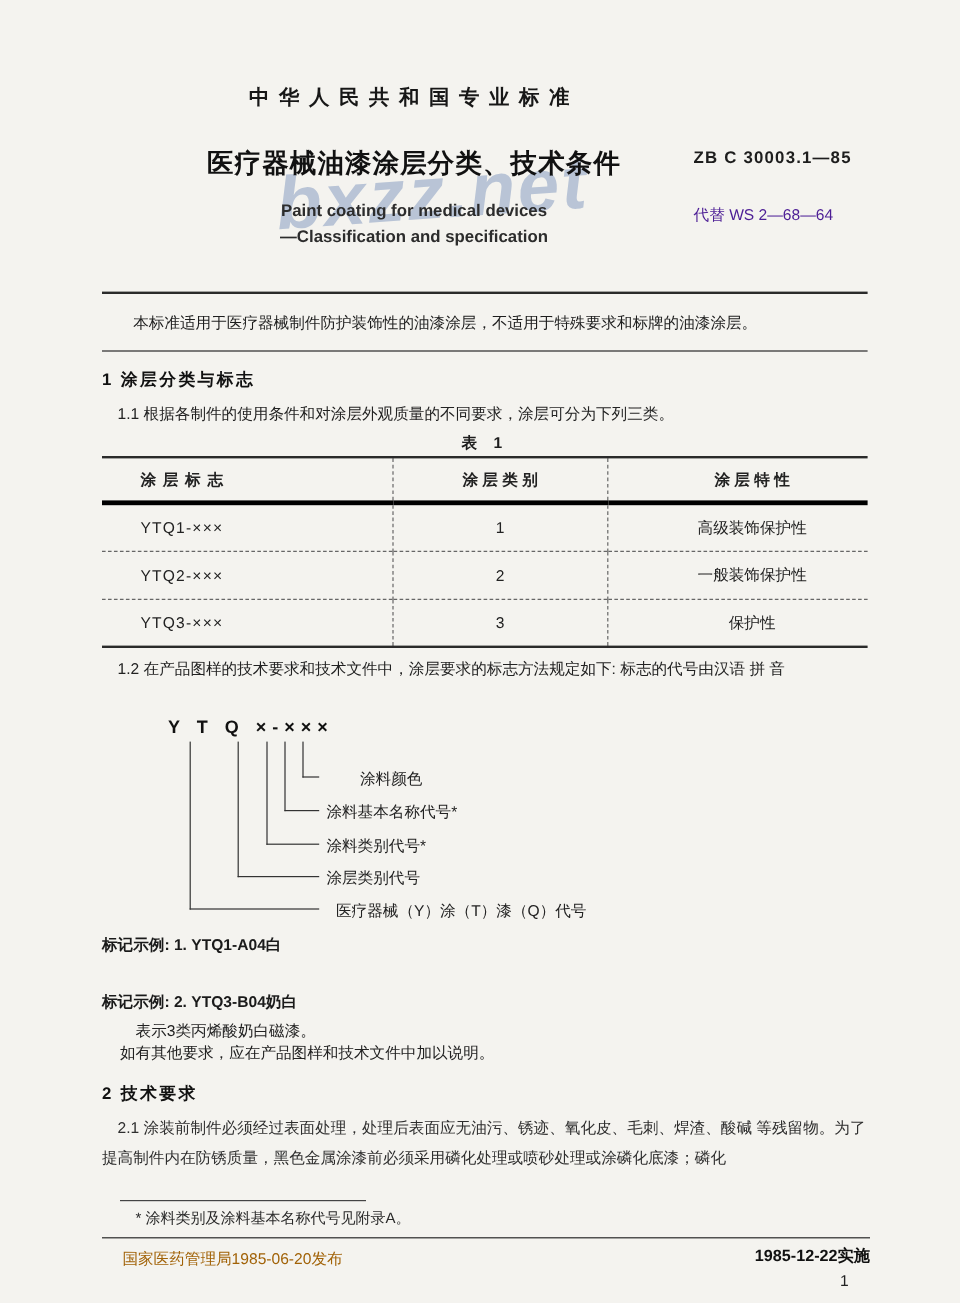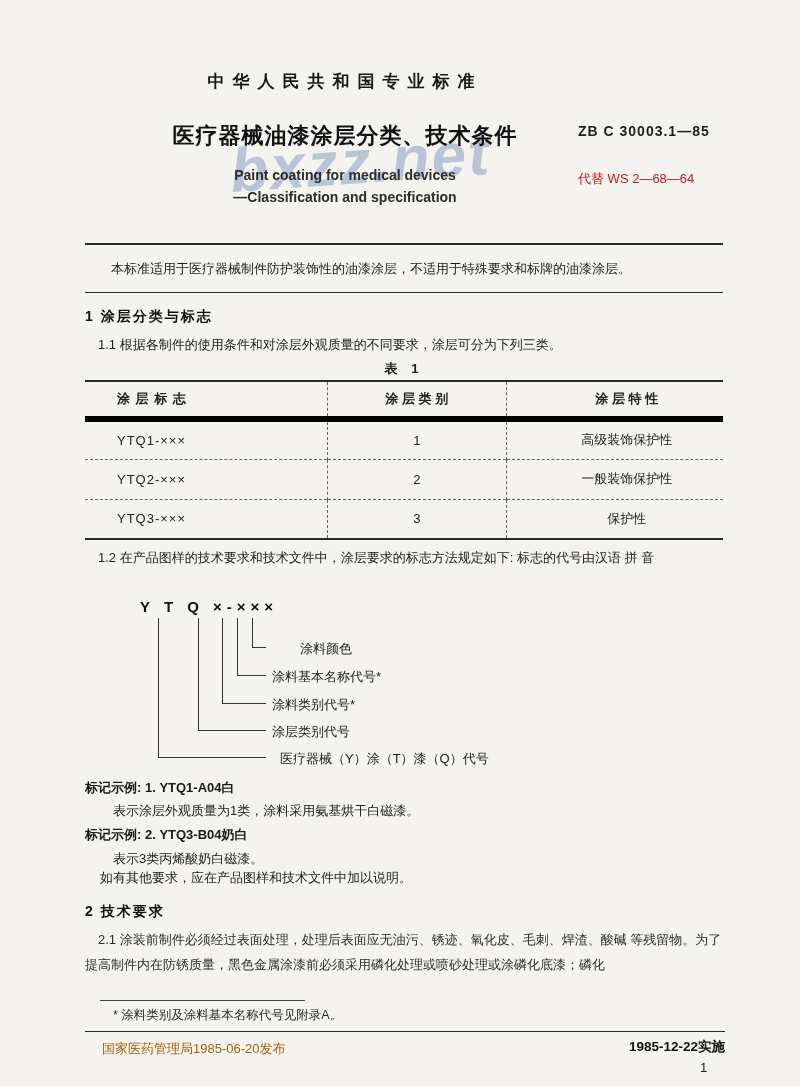--- a/index.html
+++ b/index.html
@@ -15,41 +15,41 @@
   .watermark {
     left:230px; top:126px; font-size:62px; font-weight:bold; font-style:italic;
     color:rgba(125,150,190,0.5); letter-spacing:2px; transform:rotate(-4deg);
     white-space:nowrap; pointer-events:none;
   }
   .std-type { top:70px; font-size:17px; font-weight:bold; letter-spacing:8px; color:#171717; }
   .doc-title { top:121px; font-size:22px; font-weight:bold; letter-spacing:1px; color:#111; }
   .std-code { left:578px; top:123px; font-size:14px; font-weight:bold; letter-spacing:1px; }
   .en-title1 { top:167px; font-size:14px; font-weight:bold; color:#2c2c2c; }
   .en-title2 { top:189px; font-size:14px; font-weight:bold; color:#2c2c2c; }
-  .replaces { left:578px; top:170px; font-size:13px; color:#b91c1c; }
+  .replaces { left:578px; top:170px; font-size:13px; color:#4c1d95; }
 
   .rule { background:#2a2a2a; }
   .rule-top { left:85px; top:243px; width:638px; height:2px; }
   .rule-scope { left:85px; top:292px; width:638px; height:1px; }
 
   .scope { left:85px; top:259px; width:638px; font-size:13px; line-height:1.5; text-indent:2em; }
 
   .s-heading { font-size:14px; font-weight:bold; letter-spacing:2px; color:#111; }
   .s1-heading { left:85px; top:308px; }
   .clause { font-size:13px; line-height:1.55; color:#222; }
   .clause11 { left:85px; top:335px; width:645px; text-indent:1em; }
   .table-caption { left:85px; top:360px; width:638px; text-align:center; font-size:13px; font-weight:bold; letter-spacing:5px; }
 
   table.t1 {
     position:absolute; left:85px; top:380px; width:638px;
     border-collapse:collapse; table-layout:fixed; font-size:13px; color:#222;
     border-top:2px solid #2a2a2a; border-bottom:2px solid #2a2a2a;
   }
   table.t1 col.c1 { width:38%; } table.t1 col.c2 { width:28%; } table.t1 col.c3 { width:34%; }
-  table.t1 th { height:38px; font-weight:bold; border-bottom:6px solid #000000; }
+  table.t1 th { height:38px; font-weight:bold; border-bottom:4px solid #000000; }
   table.t1 td { height:40px; }
   table.t1 th + th, table.t1 td + td { border-left:1px dashed #666; }
   table.t1 tbody tr + tr td { border-top:1px dashed #666; }
   table.t1 .colA { text-align:left; padding-left:32px; letter-spacing:1px; }
   table.t1 .colB { text-align:center; }
   table.t1 .colC { text-align:center; padding-left:24px; }
 
   .clause12-l1 { left:85px; top:548px; width:648px; text-indent:1em; }
   .clause12-l2 { left:85px; top:571px; width:648px; }
 
@@ -146,21 +146,20 @@
     <div class="connector cn4"></div>
     <div class="connector cn5"></div>
     <div class="dlabel dl1">涂料颜色</div>
     <div class="dlabel dl2">涂料基本名称代号*</div>
     <div class="dlabel dl3">涂料类别代号*</div>
     <div class="dlabel dl4">涂层类别代号</div>
     <div class="dlabel dl5">医疗器械（Y）涂（T）漆（Q）代号</div>
   </div>
 
   <div class="abs clause ex-title ex1-title">标记示例: 1. YTQ1-A04白</div>
-  <div class="abs clause ex1-desc">表示涂层外观质量为1类，涂料采用氨基烘干白磁漆。</div>
   <div class="abs clause ex-title ex2-title">标记示例: 2. YTQ3-B04奶白</div>
   <div class="abs clause ex2-desc">表示3类丙烯酸奶白磁漆。</div>
   <div class="abs clause other-note">如有其他要求，应在产品图样和技术文件中加以说明。</div>
 
   <div class="abs s-heading s2-heading">2  技术要求</div>
   <div class="abs clause clause21">2.1  涂装前制件必须经过表面处理，处理后表面应无油污、锈迹、氧化皮、毛刺、焊渣、酸碱 等残留物。为了提高制件内在防锈质量，黑色金属涂漆前必须采用磷化处理或喷砂处理或涂磷化底漆；磷化</div>
 
   <div class="abs footnote-rule"></div>
   <div class="abs footnote">*  涂料类别及涂料基本名称代号见附录A。</div>
 

